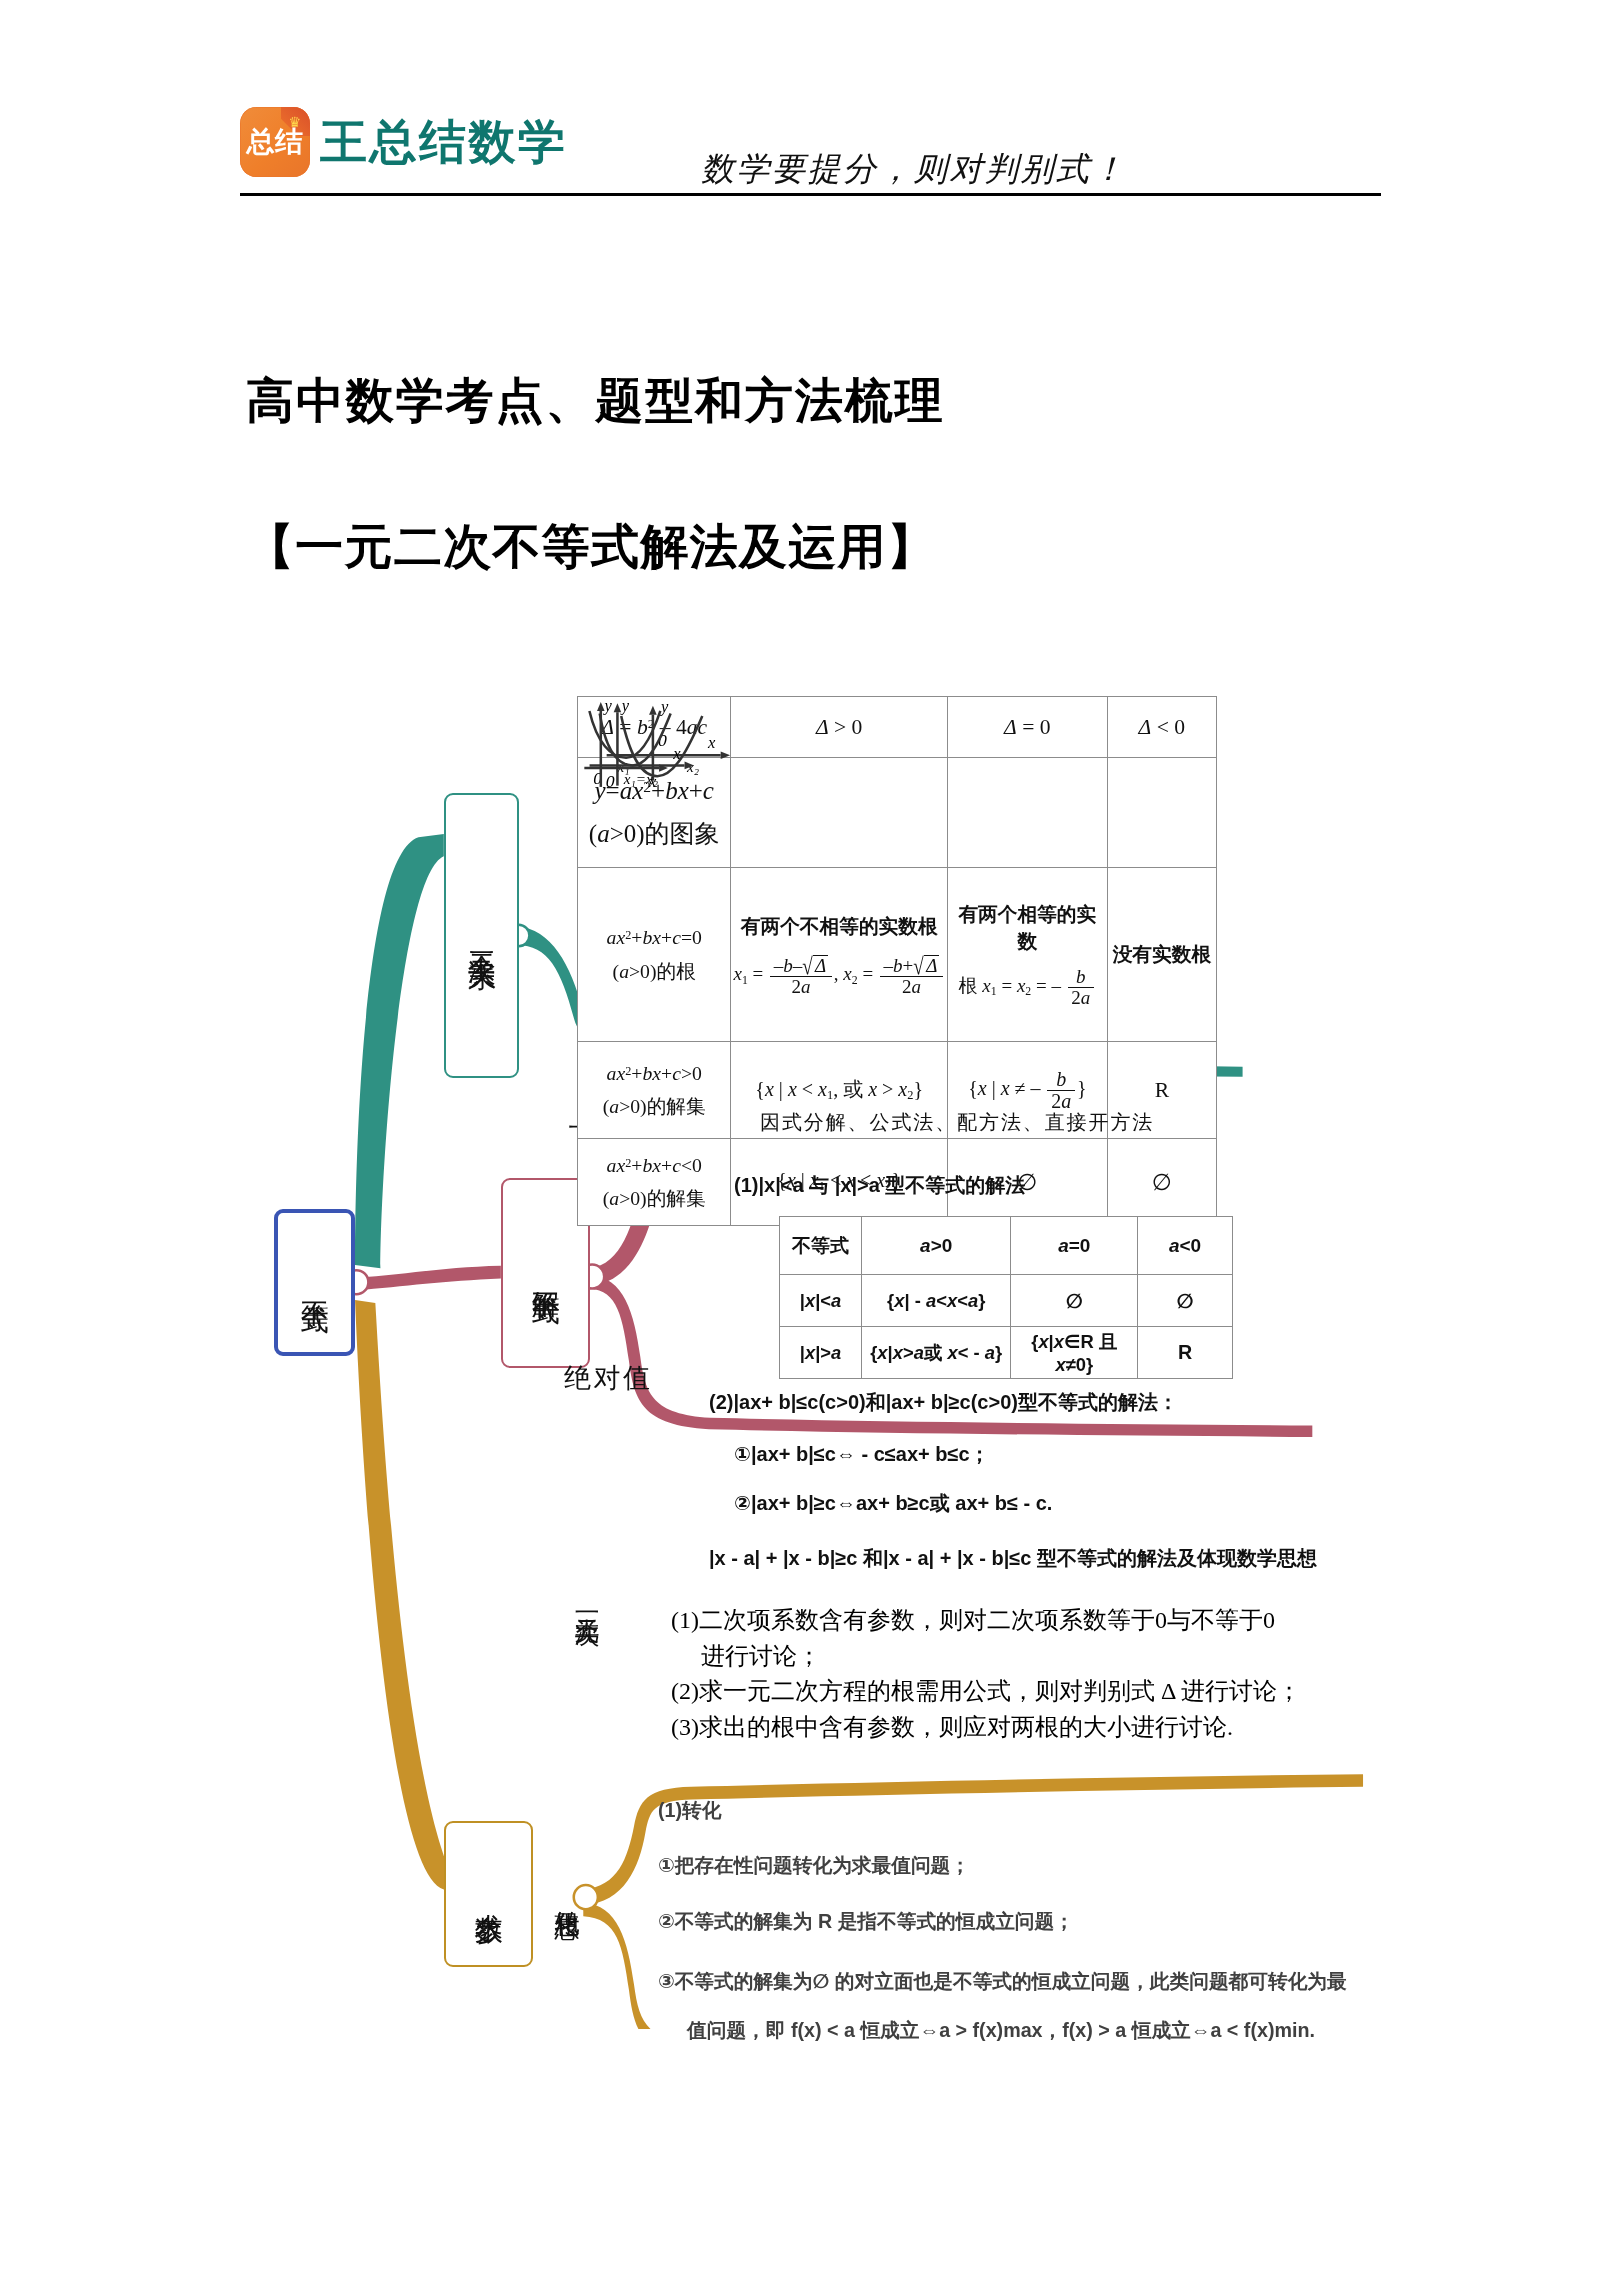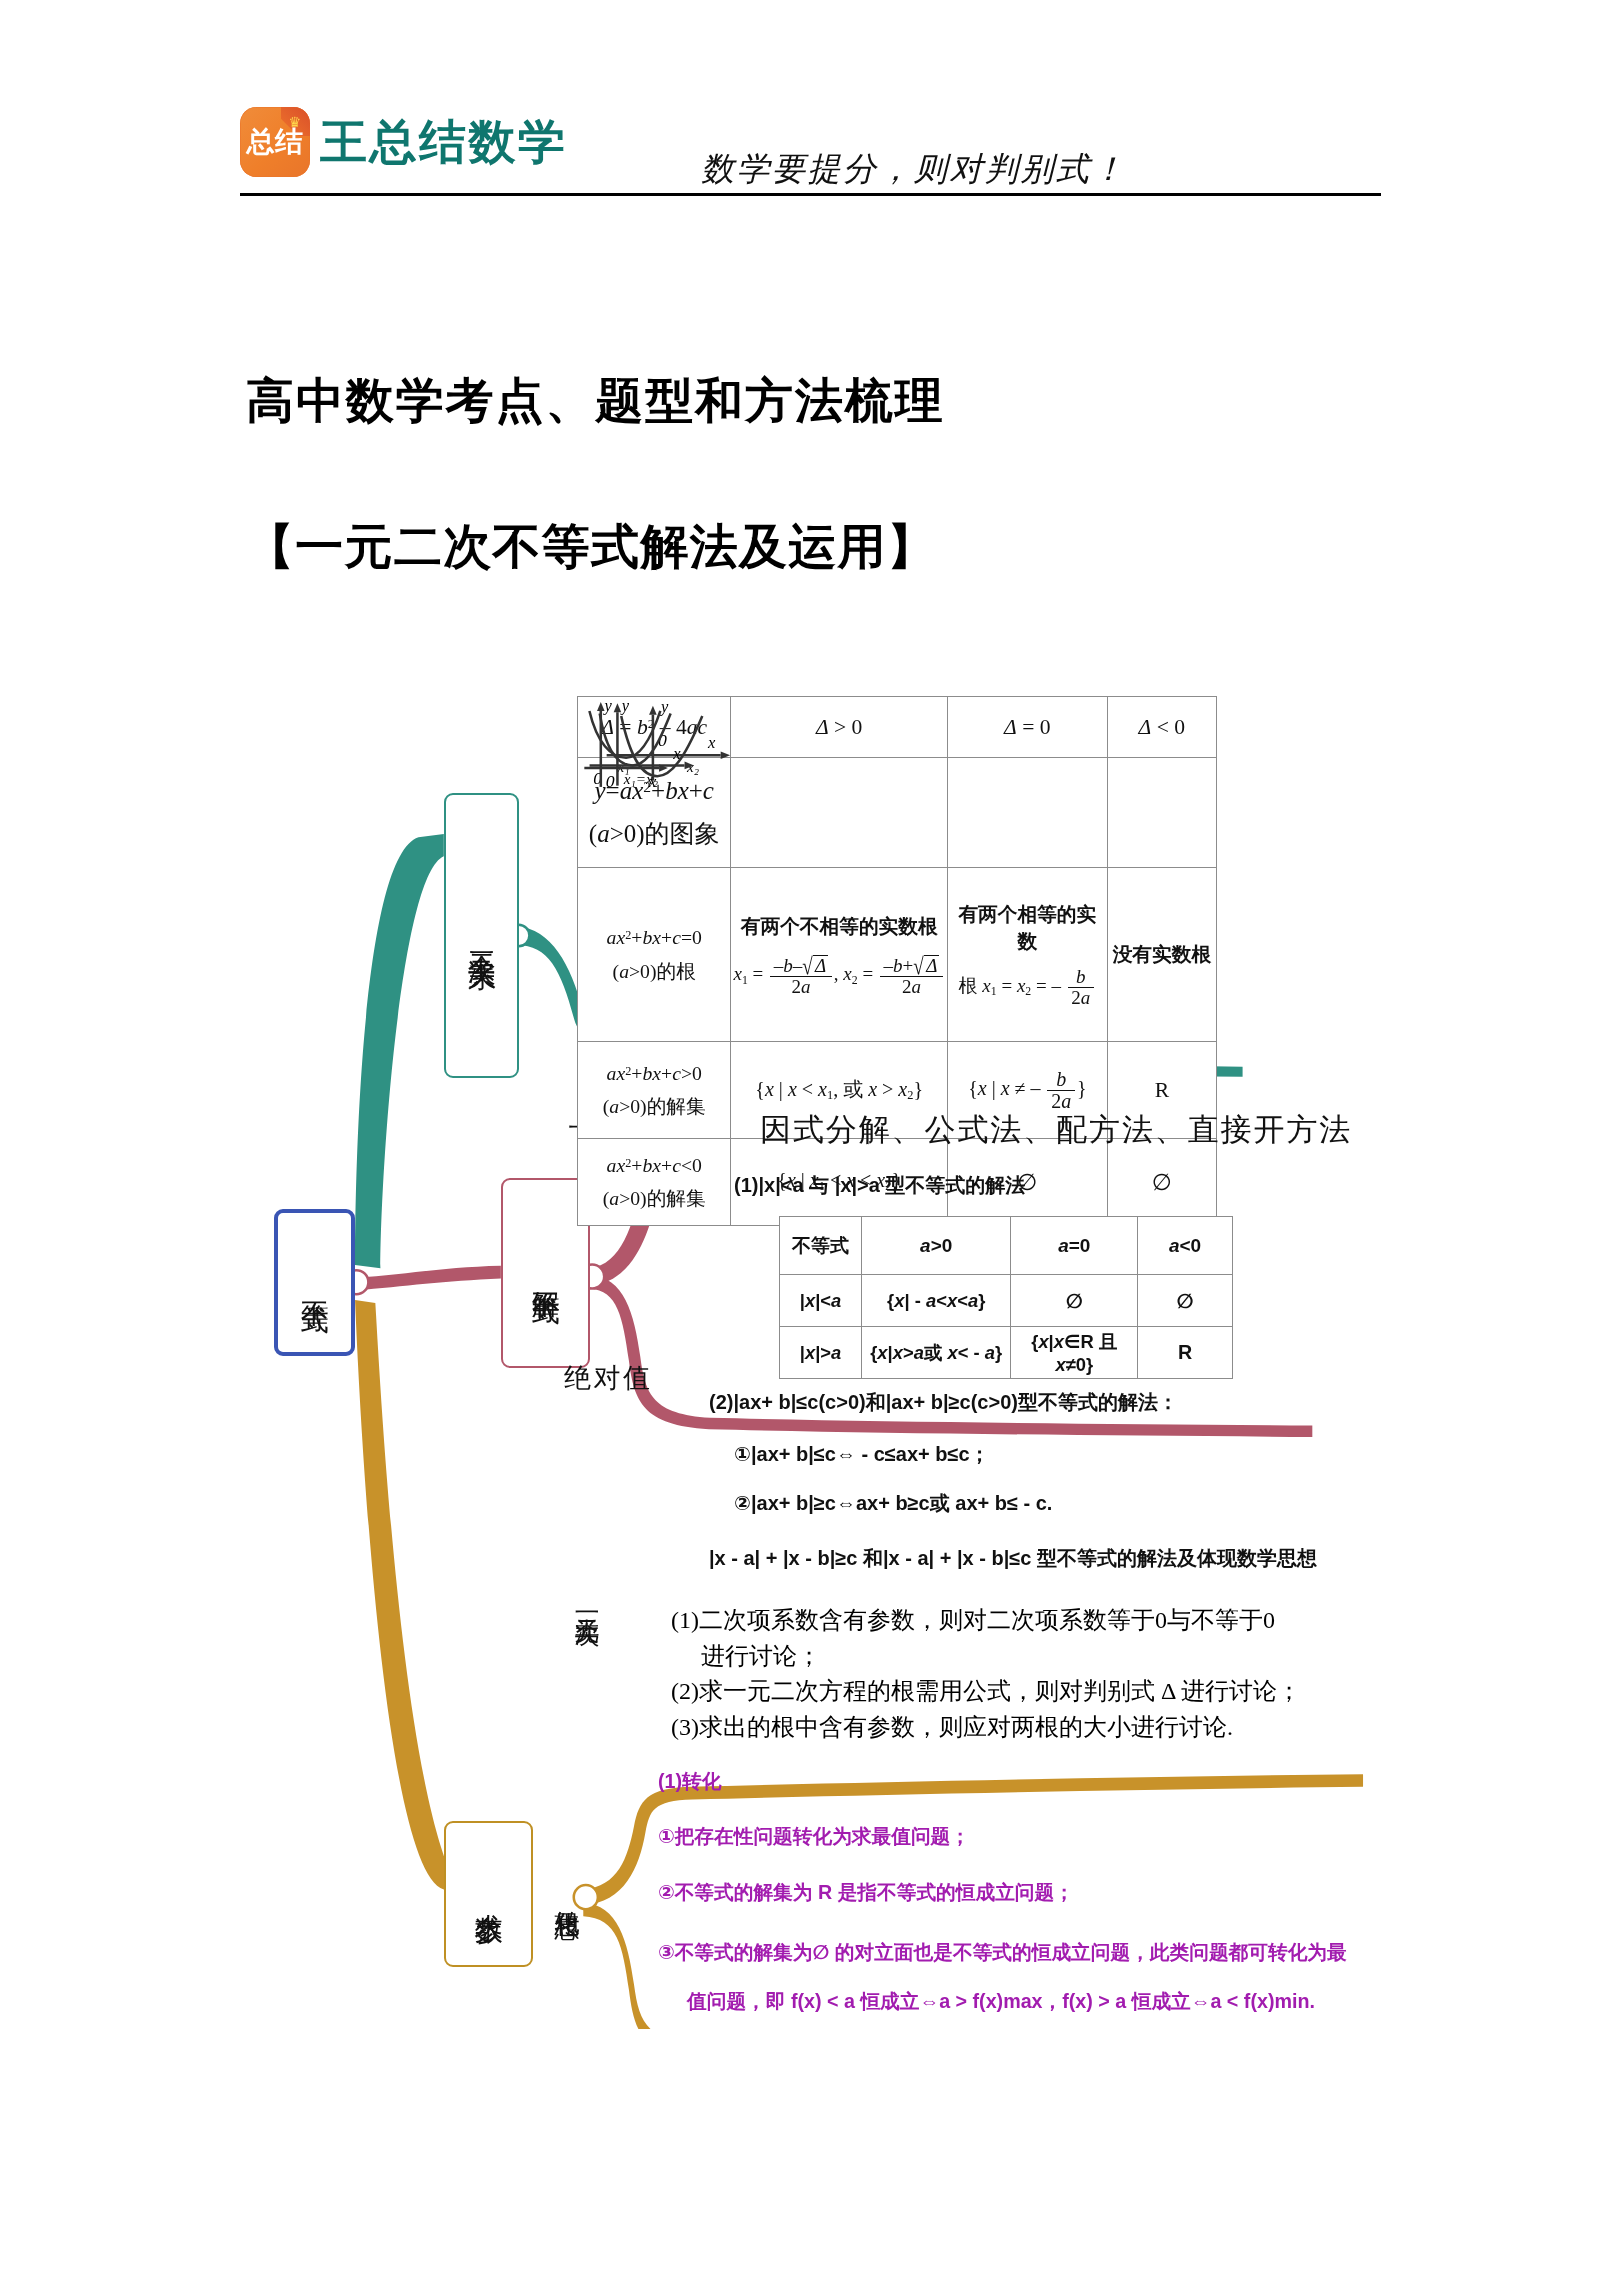--- a/index.html
+++ b/index.html
@@ -56,21 +56,21 @@
   .sqrt{display:inline-block;border-top:1.3px solid #111;padding:0 1.9px;margin-left:0.6px;}
   .radsign{display:inline-block;transform:scaleY(1.25);}
 
   
   .abs-head{position:absolute;font-weight:bold;font-family:"Liberation Sans","DejaVu Sans",sans-serif;color:#111;}
   .abs-line{position:absolute;font-weight:bold;font-family:"Liberation Sans","DejaVu Sans",sans-serif;color:#111;white-space:nowrap;}
 
   .para-block{position:absolute;color:#000000;font-family:"Liberation Serif","DejaVu Serif",serif;}
   .para-block div{white-space:nowrap;}
 
-  .trans-block{position:absolute;color:#a21caf;font-family:"Liberation Sans","DejaVu Sans",sans-serif;font-weight:bold;}
+  .trans-block{position:absolute;color:#404040;font-family:"Liberation Sans","DejaVu Sans",sans-serif;font-weight:bold;margin-top:29px;}
   .trans-block div{white-space:nowrap;}
 </style>
 </head>
 <body>
 
 <div class="header">
   <div class="logo-wrap">
     <div class="logo-badge">
       <div class="corner"></div>
       <div class="crown">♛</div>
@@ -251,21 +251,21 @@
       </td>
       <td style="font-size:20px;">
         {<span class="ital">x</span> | <span class="ital">x</span><sub>1</sub> &lt; <span class="ital">x</span> &lt; <span class="ital">x</span><sub>2</sub>}
       </td>
       <td style="font-size:23px;">∅</td>
       <td style="font-size:23px;">∅</td>
     </tr>
   </tbody>
     </table>
 
-  <div class="branch-label" style="left:760px;top:443px;font-size:31px;letter-spacing:1.9px;white-space:nowrap;text-align:right;">
+  <div class="branch-label" style="left:760px;top:443px;font-size:20px;letter-spacing:1.9px;white-space:nowrap;text-align:right;">
     <span>因式分解、公式法、配方法、直接开方法</span>
   </div>
 
   <div class="abs-head" style="left:734px;top:506px;font-size:20px;">(1)|x|&lt;a 与 |x|&gt;a 型不等式的解法</div>
 
   <table class="tbl" style="left:779px;top:550px;width:454px;font-family:'Liberation Sans','DejaVu Sans',sans-serif;font-weight:bold;">
     <tbody>
         <tr>
       <td style="width:81px;height:55px;font-size:19px;">不等式</td>
       <td style="width:151px;font-size:19px;"><span class="ital">a</span>&gt;0</td>

